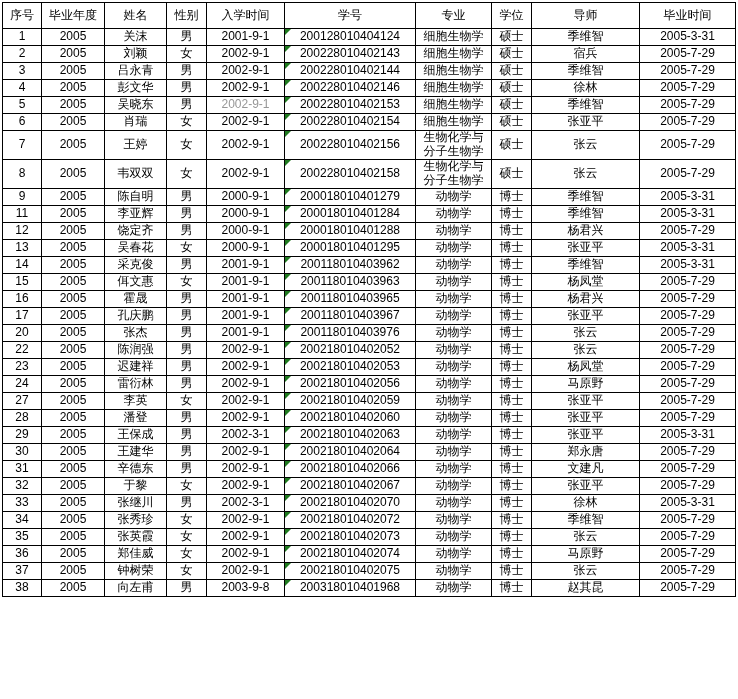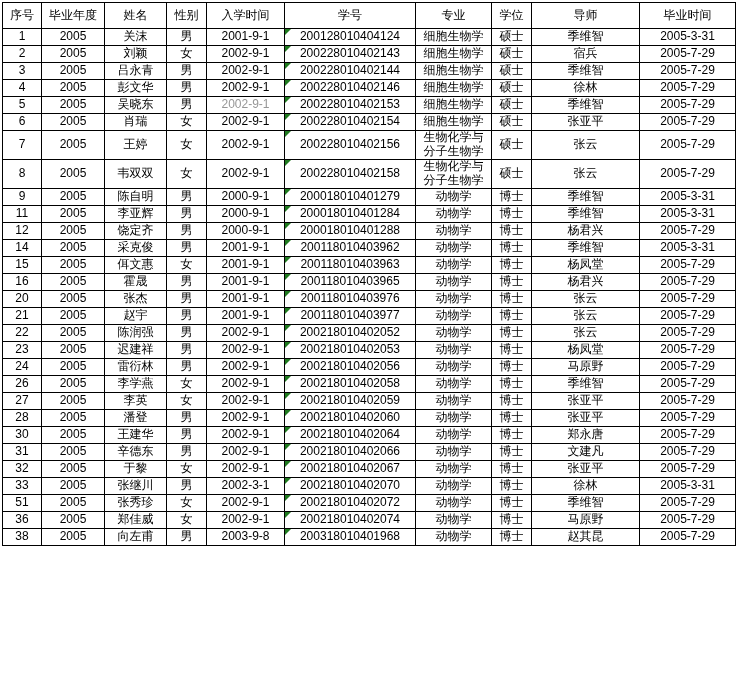--- a/index.html
+++ b/index.html
@@ -191,20 +191,32 @@
         <td>饶定齐</td>
         <td>男</td>
         <td>2000-9-1</td>
         <td class="cell-sid"><span class="flag"></span><span>200018010401288</span></td>
         <td class="cell-major">动物学</td>
         <td>博士</td>
         <td>杨君兴</td>
         <td>2005-7-29</td>
       </tr>
       <tr>
+        <td>13</td>
+        <td>2005</td>
+        <td>吴春花</td>
+        <td>女</td>
+        <td>2000-9-1</td>
+        <td class="cell-sid"><span class="flag"></span><span>200018010401295</span></td>
+        <td class="cell-major">动物学</td>
+        <td>博士</td>
+        <td>张亚平</td>
+        <td>2005-3-31</td>
+      </tr>
+      <tr>
         <td>14</td>
         <td>2005</td>
         <td>采克俊</td>
         <td>男</td>
         <td>2001-9-1</td>
         <td class="cell-sid"><span class="flag"></span><span>200118010403962</span></td>
         <td class="cell-major">动物学</td>
         <td>博士</td>
         <td>季维智</td>
         <td>2005-3-31</td>
@@ -227,44 +239,44 @@
         <td>霍晟</td>
         <td>男</td>
         <td>2001-9-1</td>
         <td class="cell-sid"><span class="flag"></span><span>200118010403965</span></td>
         <td class="cell-major">动物学</td>
         <td>博士</td>
         <td>杨君兴</td>
         <td>2005-7-29</td>
       </tr>
       <tr>
+        <td>17</td>
+        <td>2005</td>
+        <td>孔庆鹏</td>
+        <td>男</td>
+        <td>2001-9-1</td>
+        <td class="cell-sid"><span class="flag"></span><span>200118010403967</span></td>
+        <td class="cell-major">动物学</td>
+        <td>博士</td>
+        <td>张亚平</td>
+        <td>2005-7-29</td>
+      </tr>
+      <tr>
         <td>20</td>
         <td>2005</td>
         <td>张杰</td>
         <td>男</td>
         <td>2001-9-1</td>
         <td class="cell-sid"><span class="flag"></span><span>200118010403976</span></td>
         <td class="cell-major">动物学</td>
         <td>博士</td>
         <td>张云</td>
         <td>2005-7-29</td>
       </tr>
       <tr>
-        <td>21</td>
-        <td>2005</td>
-        <td>赵宇</td>
-        <td>男</td>
-        <td>2001-9-1</td>
-        <td class="cell-sid"><span class="flag"></span><span>200118010403977</span></td>
-        <td class="cell-major">动物学</td>
-        <td>博士</td>
-        <td>张云</td>
-        <td>2005-7-29</td>
-      </tr>
-      <tr>
         <td>22</td>
         <td>2005</td>
         <td>陈润强</td>
         <td>男</td>
         <td>2002-9-1</td>
         <td class="cell-sid"><span class="flag"></span><span>200218010402052</span></td>
         <td class="cell-major">动物学</td>
         <td>博士</td>
         <td>张云</td>
         <td>2005-7-29</td>
@@ -287,32 +299,20 @@
         <td>雷衍林</td>
         <td>男</td>
         <td>2002-9-1</td>
         <td class="cell-sid"><span class="flag"></span><span>200218010402056</span></td>
         <td class="cell-major">动物学</td>
         <td>博士</td>
         <td>马原野</td>
         <td>2005-7-29</td>
       </tr>
       <tr>
-        <td>26</td>
-        <td>2005</td>
-        <td>李学燕</td>
-        <td>女</td>
-        <td>2002-9-1</td>
-        <td class="cell-sid"><span class="flag"></span><span>200218010402058</span></td>
-        <td class="cell-major">动物学</td>
-        <td>博士</td>
-        <td>季维智</td>
-        <td>2005-7-29</td>
-      </tr>
-      <tr>
         <td>27</td>
         <td>2005</td>
         <td>李英</td>
         <td>女</td>
         <td>2002-9-1</td>
         <td class="cell-sid"><span class="flag"></span><span>200218010402059</span></td>
         <td class="cell-major">动物学</td>
         <td>博士</td>
         <td>张亚平</td>
         <td>2005-7-29</td>
@@ -321,20 +321,32 @@
         <td>28</td>
         <td>2005</td>
         <td>潘登</td>
         <td>男</td>
         <td>2002-9-1</td>
         <td class="cell-sid"><span class="flag"></span><span>200218010402060</span></td>
         <td class="cell-major">动物学</td>
         <td>博士</td>
         <td>张亚平</td>
         <td>2005-7-29</td>
+      </tr>
+      <tr>
+        <td>29</td>
+        <td>2005</td>
+        <td>王保成</td>
+        <td>男</td>
+        <td>2002-3-1</td>
+        <td class="cell-sid"><span class="flag"></span><span>200218010402063</span></td>
+        <td class="cell-major">动物学</td>
+        <td>博士</td>
+        <td>张亚平</td>
+        <td>2005-3-31</td>
       </tr>
       <tr>
         <td>30</td>
         <td>2005</td>
         <td>王建华</td>
         <td>男</td>
         <td>2002-9-1</td>
         <td class="cell-sid"><span class="flag"></span><span>200218010402064</span></td>
         <td class="cell-major">动物学</td>
         <td>博士</td>
@@ -371,41 +383,65 @@
         <td>张继川</td>
         <td>男</td>
         <td>2002-3-1</td>
         <td class="cell-sid"><span class="flag"></span><span>200218010402070</span></td>
         <td class="cell-major">动物学</td>
         <td>博士</td>
         <td>徐林</td>
         <td>2005-3-31</td>
       </tr>
       <tr>
-        <td>51</td>
+        <td>34</td>
         <td>2005</td>
         <td>张秀珍</td>
         <td>女</td>
         <td>2002-9-1</td>
         <td class="cell-sid"><span class="flag"></span><span>200218010402072</span></td>
         <td class="cell-major">动物学</td>
         <td>博士</td>
         <td>季维智</td>
         <td>2005-7-29</td>
       </tr>
       <tr>
+        <td>35</td>
+        <td>2005</td>
+        <td>张英霞</td>
+        <td>女</td>
+        <td>2002-9-1</td>
+        <td class="cell-sid"><span class="flag"></span><span>200218010402073</span></td>
+        <td class="cell-major">动物学</td>
+        <td>博士</td>
+        <td>张云</td>
+        <td>2005-7-29</td>
+      </tr>
+      <tr>
         <td>36</td>
         <td>2005</td>
         <td>郑佳威</td>
         <td>女</td>
         <td>2002-9-1</td>
         <td class="cell-sid"><span class="flag"></span><span>200218010402074</span></td>
         <td class="cell-major">动物学</td>
         <td>博士</td>
         <td>马原野</td>
+        <td>2005-7-29</td>
+      </tr>
+      <tr>
+        <td>37</td>
+        <td>2005</td>
+        <td>钟树荣</td>
+        <td>女</td>
+        <td>2002-9-1</td>
+        <td class="cell-sid"><span class="flag"></span><span>200218010402075</span></td>
+        <td class="cell-major">动物学</td>
+        <td>博士</td>
+        <td>张云</td>
         <td>2005-7-29</td>
       </tr>
       <tr>
         <td>38</td>
         <td>2005</td>
         <td>向左甫</td>
         <td>男</td>
         <td>2003-9-8</td>
         <td class="cell-sid"><span class="flag"></span><span>200318010401968</span></td>
         <td class="cell-major">动物学</td>

